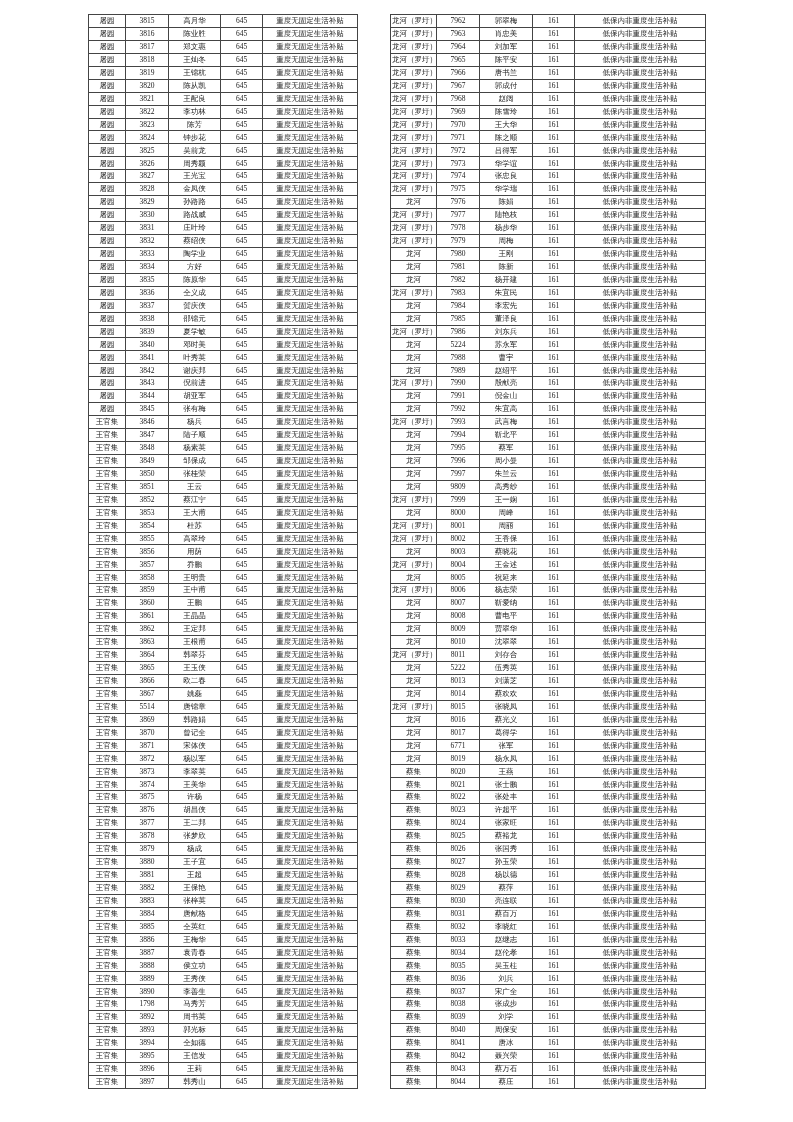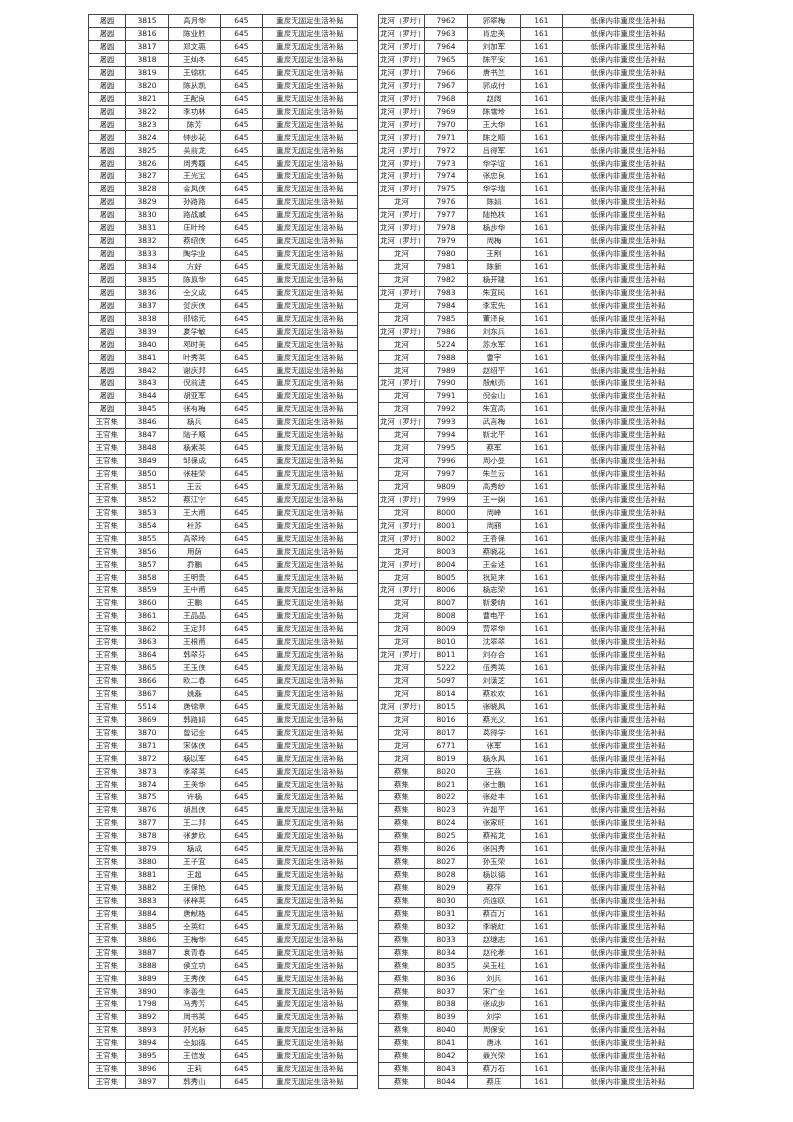--- a/index.html
+++ b/index.html
@@ -5,29 +5,30 @@
   html, body { margin: 0; padding: 0; }
   body {
     width: 793px; height: 1122px;
     background: #ffffff;
     position: relative;
     font-family: "DejaVu Sans", "Liberation Sans", sans-serif;
   }
   .page {
     position: absolute; inset: 0;
     background: #ffffff;
+    font-family: Liberation Serif, serif;
   }
   table.subsidy-table {
     border-collapse: collapse;
     table-layout: fixed;
     position: absolute;
     top: 14px;
   }
   #tbl-left  { left: 88px;  width: 269px; }
-  #tbl-right { left: 378px; width: 315px; padding-left: 6px; }
+  #tbl-right { left: 390px; width: 315px; padding-left: 6px; }
   table.subsidy-table tr { height: 12.94px; }
   table.subsidy-table td {
     border: 1px solid #444444;
     text-align: center;
     vertical-align: middle;
     font-size: 7.5px;
     line-height: 1;
     color: #1a1a1a;
     padding: 0 1px;
     overflow: hidden;
@@ -991,21 +992,21 @@
         </tr>
         <tr>
           <td>龙河</td>
           <td>5222</td>
           <td>伍秀英</td>
           <td>161</td>
           <td>低保内非重度生活补贴</td>
         </tr>
         <tr>
           <td>龙河</td>
-          <td>5097</td>
+          <td>8013</td>
           <td>刘潇芝</td>
           <td>161</td>
           <td>低保内非重度生活补贴</td>
         </tr>
         <tr>
           <td>龙河</td>
           <td>8014</td>
           <td>蔡欢欢</td>
           <td>161</td>
           <td>低保内非重度生活补贴</td>

